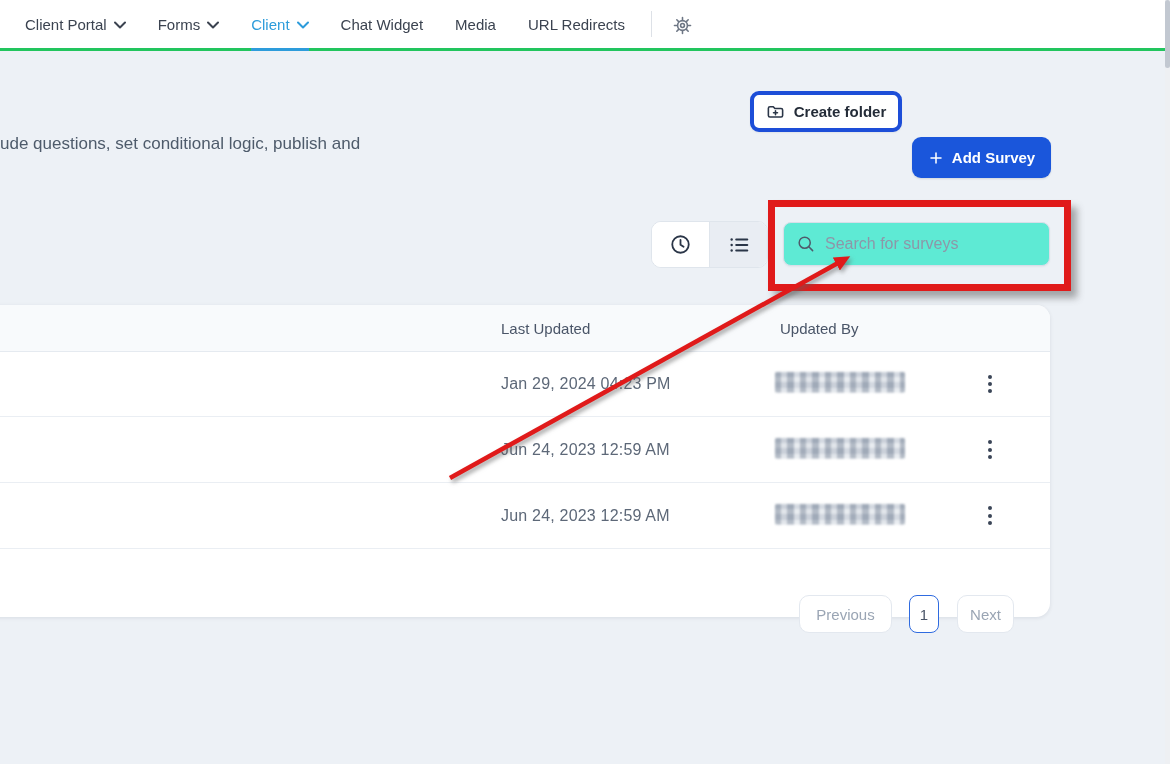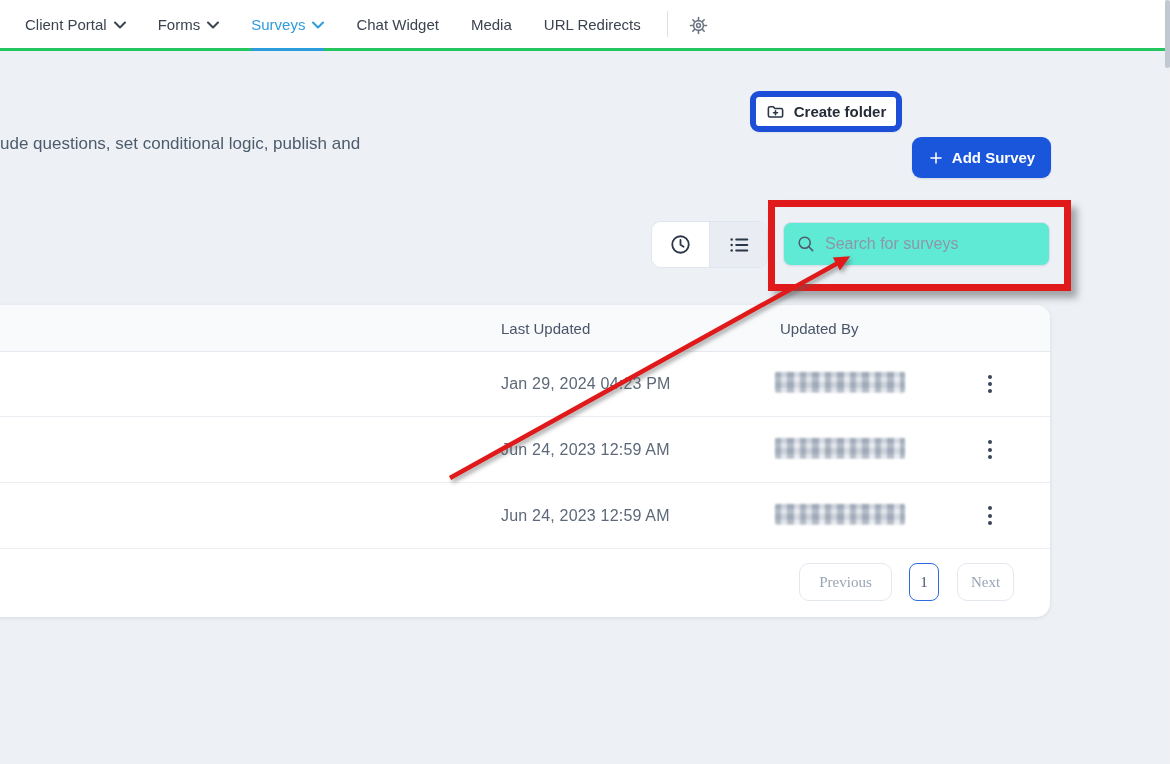--- a/index.html
+++ b/index.html
@@ -15,21 +15,21 @@
   .nav-item svg{margin-top:2px;}
   .nav-divider{width:1px;height:26px;background:#dde1e7;align-self:center;margin:0 14px 0 -6px;}
   .gear-btn{display:flex;align-items:center;justify-content:center;width:34px;height:51px;cursor:pointer;color:#6d7684;background:none;border:none;padding:0;}
 
   
   .scrollbar{position:absolute;right:0;top:0;width:5px;height:764px;background:#eef0f3;z-index:9;}
   .scroll-thumb{position:absolute;right:0;top:0;width:5px;height:68px;background:#c2c8d1;border-radius:3px;}
 
   
   .btn-create{position:absolute;left:750px;top:91px;width:152px;height:41px;background:#fff;
-    border:6px solid #1d4ed8;border-radius:9px;display:flex;align-items:center;justify-content:center;gap:9px;
+    border:4px solid #1d4ed8;border-radius:9px;display:flex;align-items:center;justify-content:center;gap:9px;
     font-size:15px;font-weight:600;color:#242c38;box-shadow:0 1px 2px rgba(16,24,40,.06);cursor:pointer;}
   .btn-add{position:absolute;left:912px;top:91px;width:139px;height:41px;background:#1a56db;border:none;
     border-radius:9px;display:flex;align-items:center;justify-content:center;gap:8px;
     font-size:15px;font-weight:600;color:#fff;cursor:pointer;box-shadow:0 1px 2px rgba(16,24,40,.12);margin-top:46px;}
 
   
   .desc{position:absolute;left:0;top:134px;font-size:17px;color:#4e5b6b;white-space:nowrap;}
 
   
   .view-toggle{position:absolute;left:651px;top:221px;width:117px;height:47px;background:#fff;
@@ -65,22 +65,22 @@
     background:
       repeating-linear-gradient(90deg, rgba(118,132,152,.55) 0 6px, rgba(176,186,200,.38) 6px 12px, rgba(98,114,138,.48) 12px 19px, rgba(205,212,222,.45) 19px 25px),
       repeating-linear-gradient(0deg, rgba(255,255,255,.38) 0 5px, rgba(140,152,170,.32) 5px 11px);
     filter:blur(1.1px);}
   .kebab{position:absolute;left:1016px;top:50%;transform:translateY(-50%);width:28px;height:32px;
     background:none;border:none;cursor:pointer;display:flex;flex-direction:column;align-items:center;justify-content:center;}
   .kebab i{width:4px;height:4px;border-radius:50%;background:#3a4557;display:block;margin:1.6px 0;}
 
   .pagination{position:absolute;left:0;top:244px;width:100%;height:68px;}
   .pg-btn{position:absolute;background:#fff;border:1px solid #e3e8ef;border-radius:10px;
-    font-size:15px;color:#9aa5b4;font-family:Liberation Serif, serif;cursor:pointer;
-    display:flex;align-items:center;justify-content:center;}
+    font-size:15px;color:#9aa5b4;font-family:Liberation Sans, sans-serif;cursor:pointer;
+    display:flex;align-items:center;justify-content:center;margin-top:32px;}
   .pg-prev{left:839px;top:14px;width:93px;height:38px;}
   .pg-page{left:949px;top:14px;width:30px;height:38px;border:1.5px solid #2f6be0;border-radius:8px;color:#4a5568;}
   .pg-next{left:997px;top:14px;width:57px;height:38px;}
 </style>
 </head>
 <body>
 
 <div class="page">
 
   <header class="topnav">
@@ -90,21 +90,21 @@
           <polyline points="1,1.5 6,6.5 11,1.5" stroke="currentColor" stroke-width="2" stroke-linecap="round" stroke-linejoin="round"></polyline>
         </svg>
     </div>
     <div class="nav-item">
       <span>Forms</span>
       <svg width="12" height="8" viewBox="0 0 12 8" fill="none">
           <polyline points="1,1.5 6,6.5 11,1.5" stroke="currentColor" stroke-width="2" stroke-linecap="round" stroke-linejoin="round"></polyline>
         </svg>
     </div>
     <div class="nav-item active">
-      <span>Surveys</span>
+      <span>Client</span>
       <svg width="12" height="8" viewBox="0 0 12 8" fill="none">
           <polyline points="1,1.5 6,6.5 11,1.5" stroke="currentColor" stroke-width="2" stroke-linecap="round" stroke-linejoin="round"></polyline>
         </svg>
     </div>
     <div class="nav-item">
       <span>Chat Widget</span>
     </div>
     <div class="nav-item">
       <span>Media</span>
     </div>

